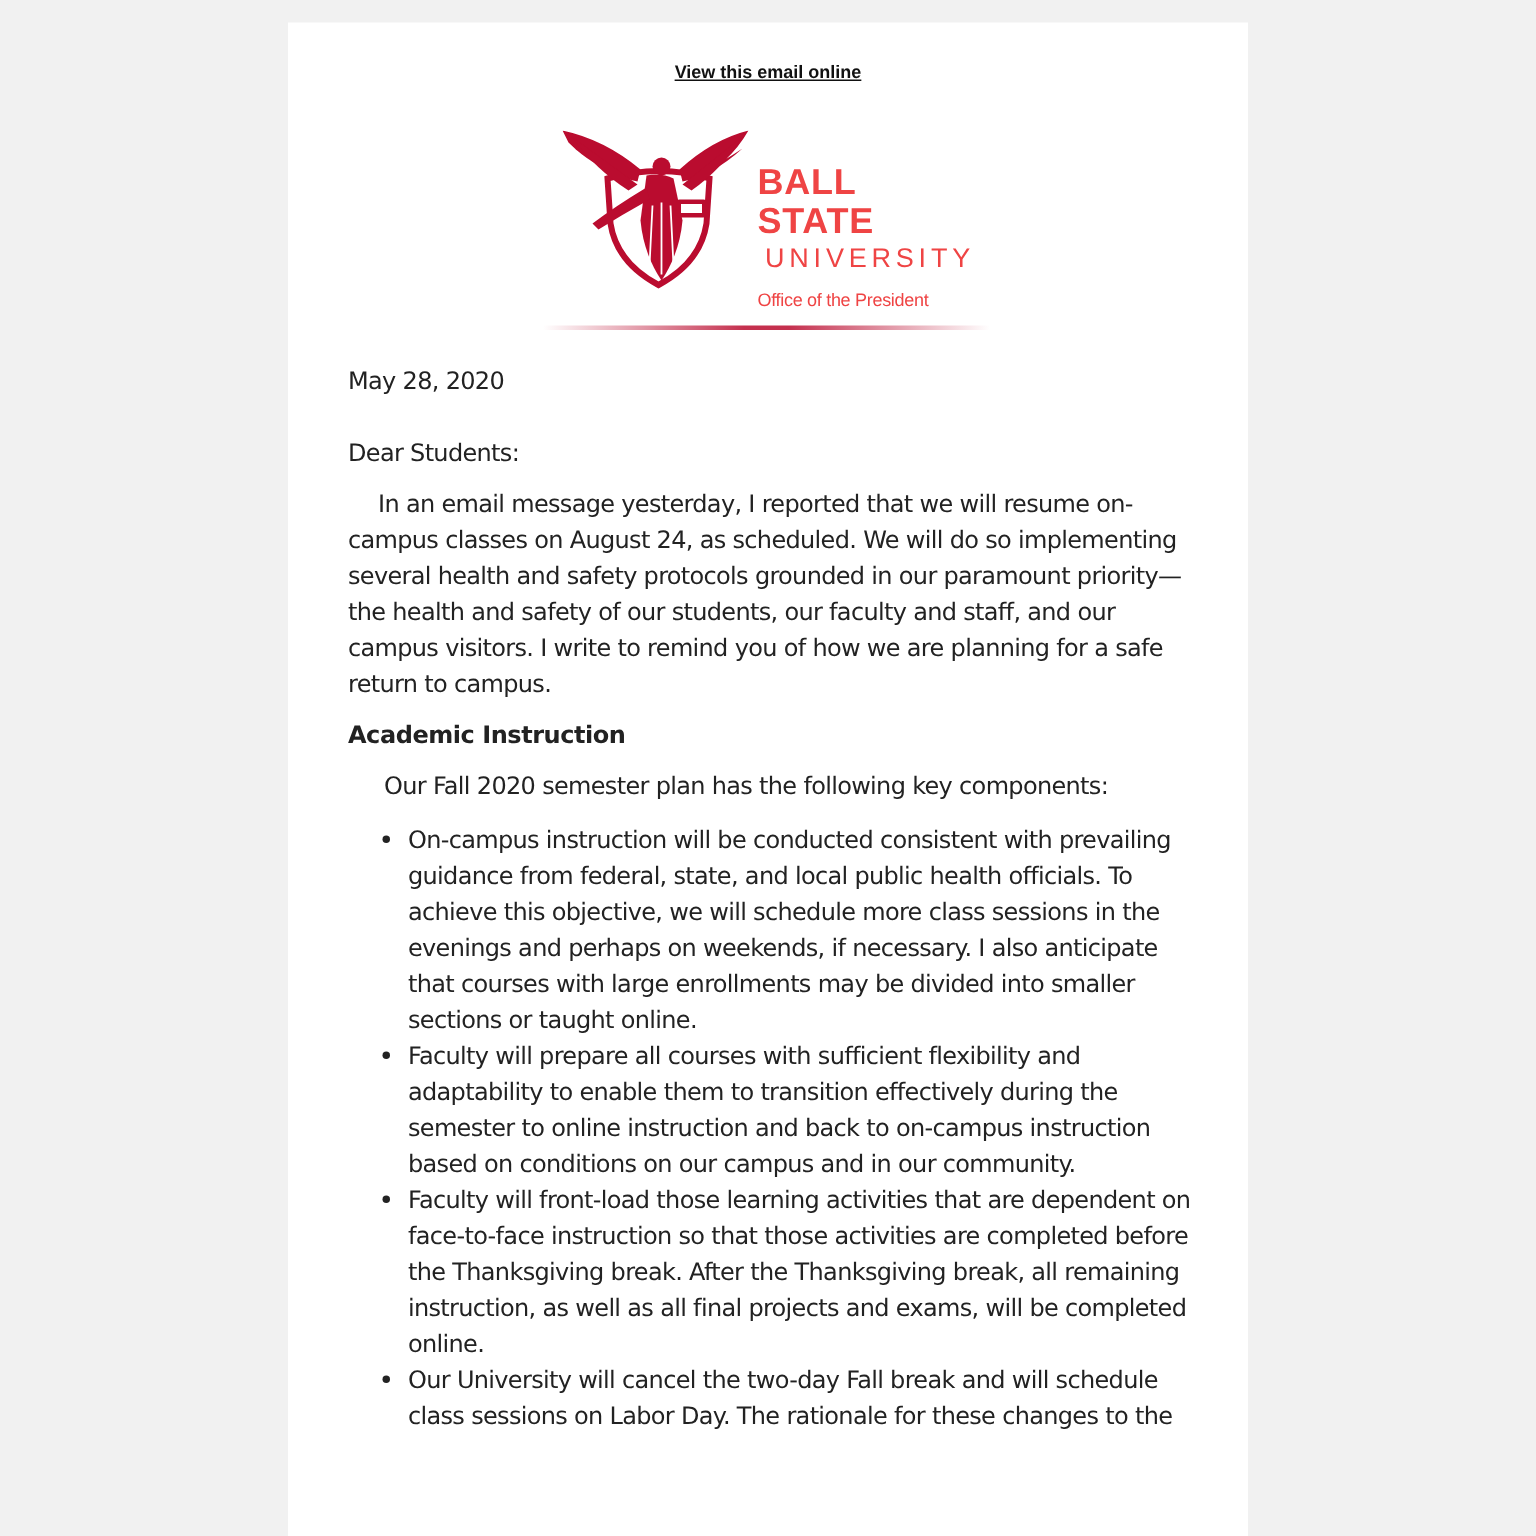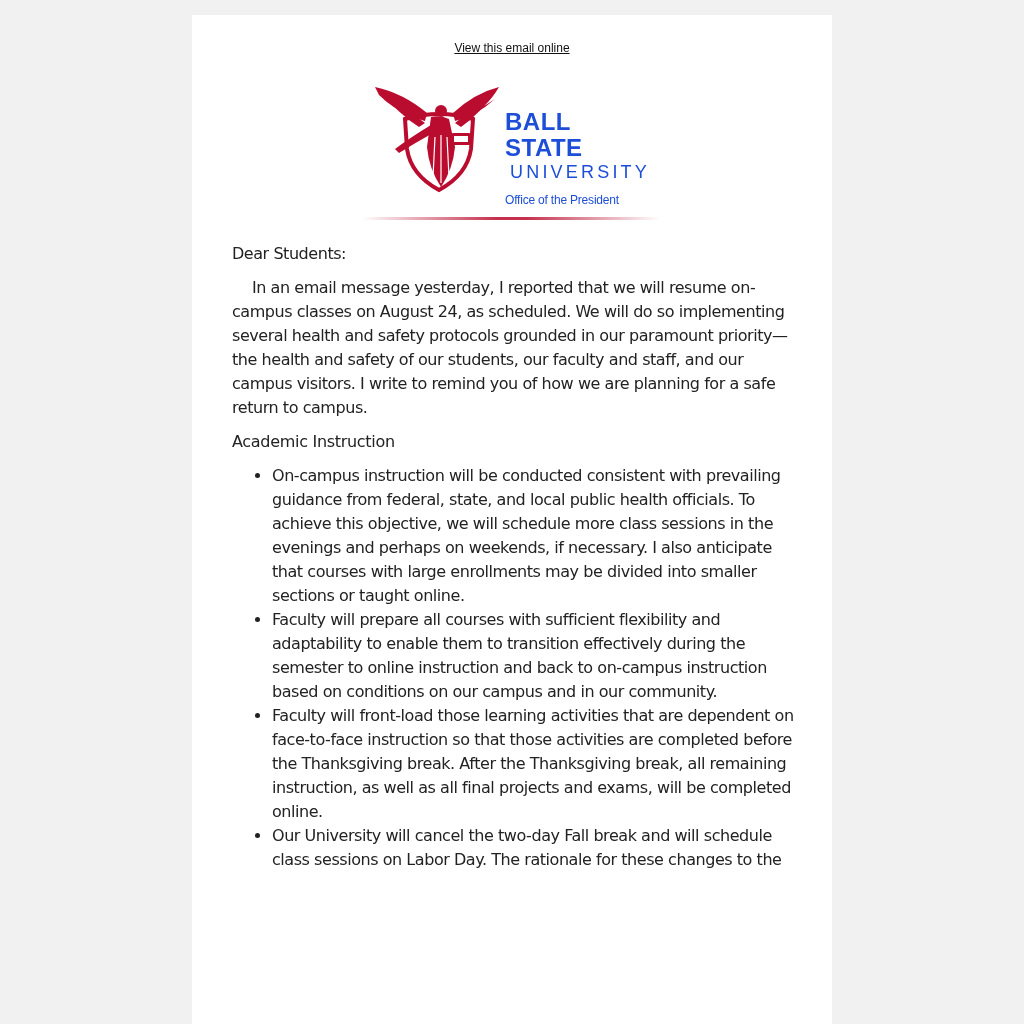--- a/index.html
+++ b/index.html
@@ -9,48 +9,49 @@
     font-family: "DejaVu Sans", "Liberation Sans", sans-serif;
   }
   .email-card {
     position: absolute; left: 192px; top: 15px;
     width: 640px; height: 1020px;
     background: #ffffff;
   }
   .view-online {
     position: absolute; top: 22px; left: 0; width: 640px;
     text-align: center;
+    font-weight: bold;
   }
   .view-online a {
     font-family: "Liberation Sans", sans-serif;
     font-size: 12px; color: #111111; text-decoration: underline;
   }
   .logo {
     position: absolute; left: 183px; top: 72px; width: 280px; height: 110px;
   }
   .logo .wordmark {
     position: absolute; left: 130px; top: 22px;
-    font-family: "Liberation Sans", sans-serif; color: #1d4ed8;
+    font-family: "Liberation Sans", sans-serif; color: #ef4444;
   }
   .wordmark .w1 { font-size: 24px; font-weight: bold; letter-spacing: 0.5px; line-height: 26px; display:block; }
   .wordmark .w2 { font-size: 18px; letter-spacing: 3.2px; line-height: 22px; display:block;text-align:center; }
   .wordmark .w3 { font-size: 12px; font-weight: normal; line-height: 18px; display:block; margin-top: 8px; letter-spacing: -0.2px; }
   .divider {
     position: absolute; left: 170px; top: 202px; width: 298px; height: 3px;
     background: linear-gradient(to right, rgba(186,12,47,0) 0%, rgba(186,12,47,0.85) 45%, rgba(186,12,47,0.85) 55%, rgba(186,12,47,0) 100%);
   }
   .content {
     position: absolute; left: 40px; top: 227px; width: 564px;
     color: #222; font-size: 16px; line-height: 24px;
   }
   .content p { margin: 0; }
   .date { margin-bottom: 24px !important; }
   .salutation { margin-bottom: 10px !important; }
   .para { text-indent: 20px; margin-bottom: 10px !important; }
-  .heading { font-weight: normal; margin-bottom: 10px !important; letter-spacing: -0.3px; }
+  .heading { font-weight: bold; margin-bottom: 10px !important; letter-spacing: -0.3px; }
   .intro { padding-left: 24px; margin-bottom: 12px !important; }
   ul.bullets { margin: 0; padding-left: 40px; }
   ul.bullets li { margin: 0; padding: 0; }
   .content { letter-spacing: -0.45px; }
 </style>
 </head>
 <body>
 
 <div class="email-card">
 
@@ -83,23 +84,25 @@
     <div class="wordmark">
       <span class="w1">BALL STATE</span>
       <span class="w2">UNIVERSITY</span>
       <span class="w3">Office of the President</span>
     </div>
   </div>
 
   <div class="divider"></div>
 
   <div class="content">
+    <p class="date">May 28, 2020</p>
     <p class="salutation">Dear Students:</p>
     <p class="para">In an email message yesterday, I reported that we will resume on-campus classes on August 24, as scheduled. We will do so implementing several health and safety protocols grounded in our paramount priority—the health and safety of our students, our faculty and staff, and our campus visitors. I write to remind you of how we are planning for a safe return to campus.</p>
     <p class="heading">Academic Instruction</p>
+    <p class="intro">Our Fall 2020 semester plan has the following key components:</p>
     <ul class="bullets">
       <li>On-campus instruction will be conducted consistent with prevailing guidance from federal, state, and local public health officials. To achieve this objective, we will schedule more class sessions in the evenings and perhaps on weekends, if necessary. I also anticipate that courses with large enrollments may be divided into smaller sections or taught online.</li>
       <li>Faculty will prepare all courses with sufficient flexibility and adaptability to enable them to transition effectively during the semester to online instruction and back to on-campus instruction based on conditions on our campus and in our community.</li>
       <li>Faculty will front-load those learning activities that are dependent on face-to-face instruction so that those activities are completed before the Thanksgiving break. After the Thanksgiving break, all remaining instruction, as well as all final projects and exams, will be completed online.</li>
       <li>Our University will cancel the two-day Fall break and will schedule class sessions on Labor Day. The rationale for these changes to the</li>
     </ul>
   </div>
 </div>
 
 </body></html>

